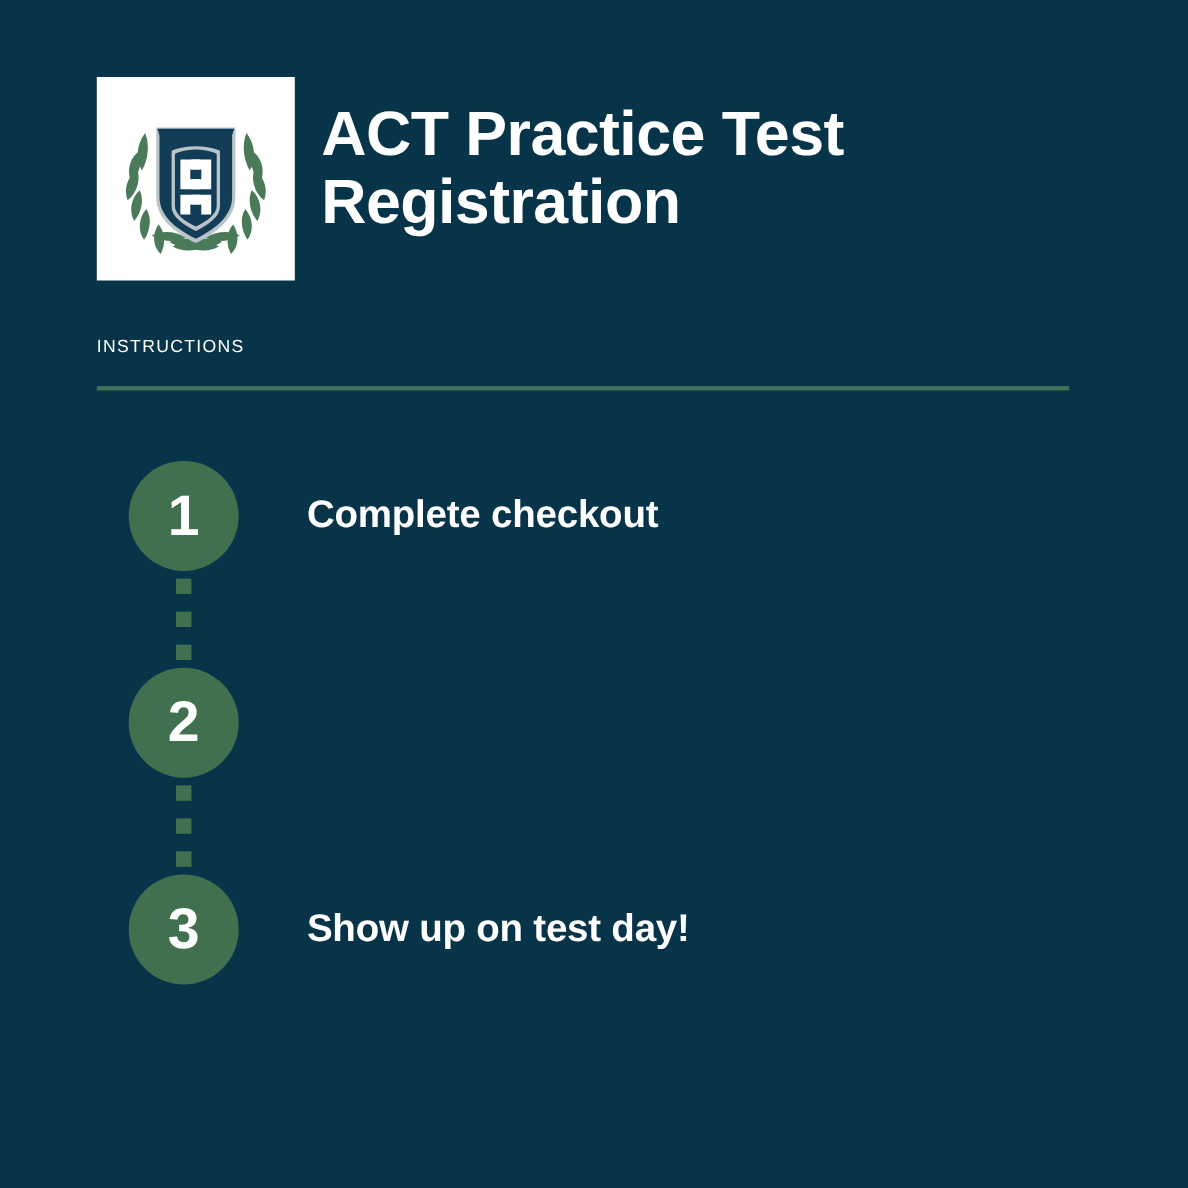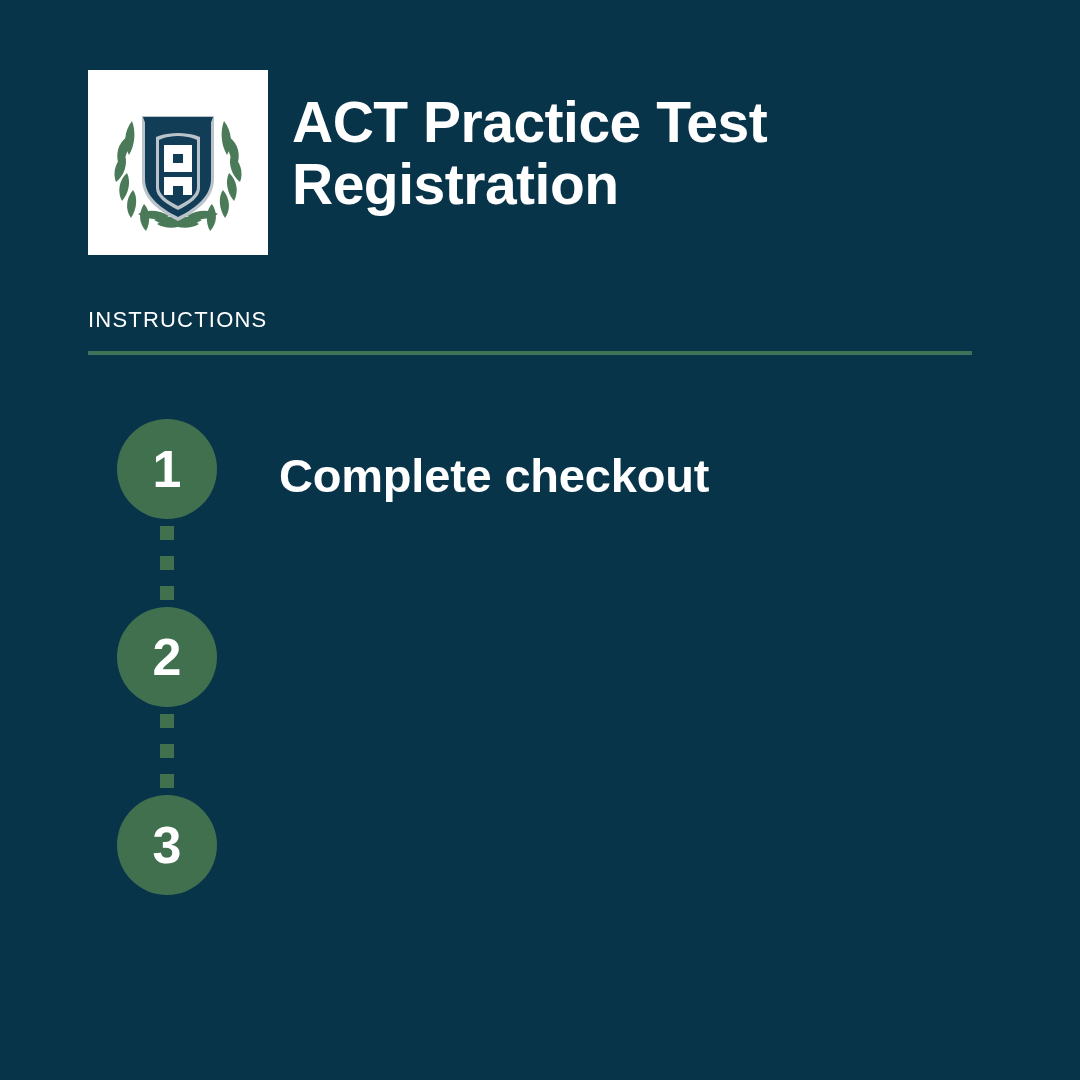--- a/index.html
+++ b/index.html
@@ -28,41 +28,41 @@
     font-weight:bold;
     line-height:1.08;
     letter-spacing:-0.5px;
     max-width:620px;
     padding-top:22px;
   }
 
   
   .section-label {
     position:absolute; left:88px; top:307px;
-    color:#ffffff; font-size:22px; font-weight:normal;
+    color:#ffffff; font-size:16px; font-weight:normal;
     letter-spacing:1.2px;
   }
   .divider {
     position:absolute; left:88px; top:351px;
     width:884px; height:4px; background:#3e7358;
   }
 
   
   .steps { position:absolute; left:117px; top:419px; width:900px; }
 
   .step { display:flex; align-items:flex-start; gap:62px; }
   .step-circle {
     flex:0 0 auto;
     width:100px; height:100px; border-radius:50%;
     background:#41704f;
     display:flex; align-items:center; justify-content:center;
     color:#ffffff; font-size:52px; font-weight:bold; line-height:1;
   }
   .step-text {
-    color:#ffffff; font-size:47px; font-weight:bold;
+    color:#ffffff; font-size:35px; font-weight:bold;
     line-height:1.33; padding-top:26px; max-width:700px;
     letter-spacing:-0.2px;
   }
   .step.tall .step-text { padding-top:6px; }
 
   .connector {
     height:88px; width:100px;
     display:flex; flex-direction:column; align-items:center;
     justify-content:center; gap:16px;
   }
@@ -151,16 +151,17 @@
     </div>
 
     <div class="connector">
       <span></span>
       <span></span>
       <span></span>
     </div>
 
     <div class="step">
       <div class="step-circle">3</div>
+      <div class="step-text">Show up on test day!</div>
     </div>
 
   </div>
 </div>
 
 </body></html>

